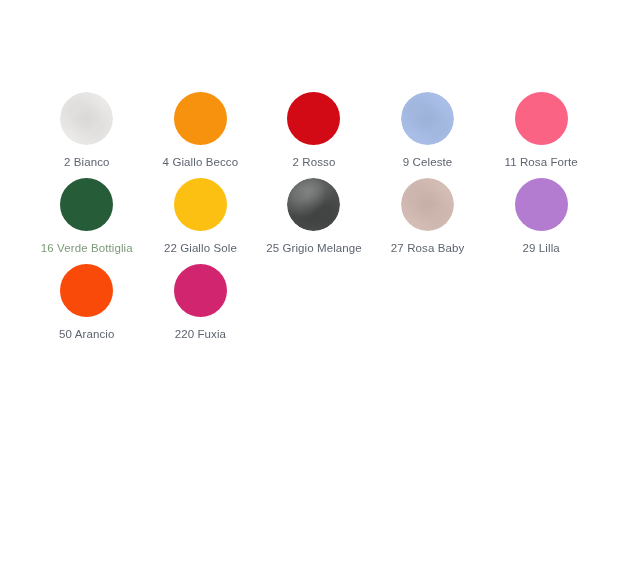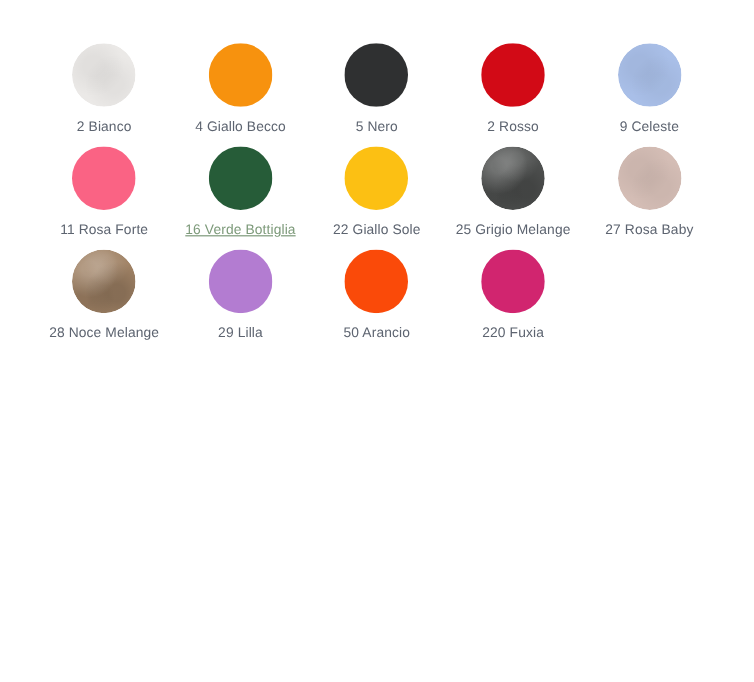--- a/index.html
+++ b/index.html
@@ -14,21 +14,21 @@
     font-family: "Liberation Sans", sans-serif;
     overflow: hidden;
   }
   #swatch-panel {
     position: absolute;
     left: 0;
     top: 0;
     width: 628px;
     height: 568px;
     box-sizing: border-box;
-    padding: 36px 0 0 0;
+    padding: 92px 0 0 0;
   }
   .swatch-grid {
     width: 568px;
     margin: 0 auto;
     display: flex;
     flex-wrap: wrap;
     align-content: flex-start;
   }
   .swatch-cell {
     width: 113.6px;
@@ -65,39 +65,34 @@
     font-size: 11.5px;
     line-height: 14px;
     text-align: center;
     color: #5d6470;
     letter-spacing: .1px;
     white-space: nowrap;
     user-select: none;
   }
   .swatch-cell.selected .swatch-label {
     color: #7d9a7a;
-    text-decoration: underline;
   }
 </style>
 </head>
 <body>
 
 <div id="swatch-panel">
   <div class="swatch-grid">
       <div class="swatch-cell">
         <div class="swatch-dot speckle" style="background-color: rgb(235, 233, 231);"></div>
         <div class="swatch-label">2 Bianco</div>
       </div>
       <div class="swatch-cell">
         <div class="swatch-dot" style="background-color: rgb(247, 146, 14);"></div>
         <div class="swatch-label">4 Giallo Becco</div>
-      </div>
-      <div class="swatch-cell">
-        <div class="swatch-dot" style="background-color: rgb(47, 48, 49);"></div>
-        <div class="swatch-label">5 Nero</div>
       </div>
       <div class="swatch-cell">
         <div class="swatch-dot" style="background-color: rgb(210, 10, 22);"></div>
         <div class="swatch-label">2 Rosso</div>
       </div>
       <div class="swatch-cell">
         <div class="swatch-dot speckle" style="background-color: rgb(169, 191, 232);"></div>
         <div class="swatch-label">9 Celeste</div>
       </div>
       <div class="swatch-cell">
@@ -114,24 +109,20 @@
       </div>
       <div class="swatch-cell">
         <div class="swatch-dot melange" style="background-color: rgb(79, 81, 80);"></div>
         <div class="swatch-label">25 Grigio Melange</div>
       </div>
       <div class="swatch-cell">
         <div class="swatch-dot speckle" style="background-color: rgb(212, 189, 181);"></div>
         <div class="swatch-label">27 Rosa Baby</div>
       </div>
       <div class="swatch-cell">
-        <div class="swatch-dot melange" style="background-color: rgb(160, 130, 101);"></div>
-        <div class="swatch-label">28 Noce Melange</div>
-      </div>
-      <div class="swatch-cell">
         <div class="swatch-dot" style="background-color: rgb(179, 124, 209);"></div>
         <div class="swatch-label">29 Lilla</div>
       </div>
       <div class="swatch-cell">
         <div class="swatch-dot" style="background-color: rgb(250, 74, 9);"></div>
         <div class="swatch-label">50 Arancio</div>
       </div>
       <div class="swatch-cell">
         <div class="swatch-dot" style="background-color: rgb(209, 37, 111);"></div>
         <div class="swatch-label">220 Fuxia</div>

